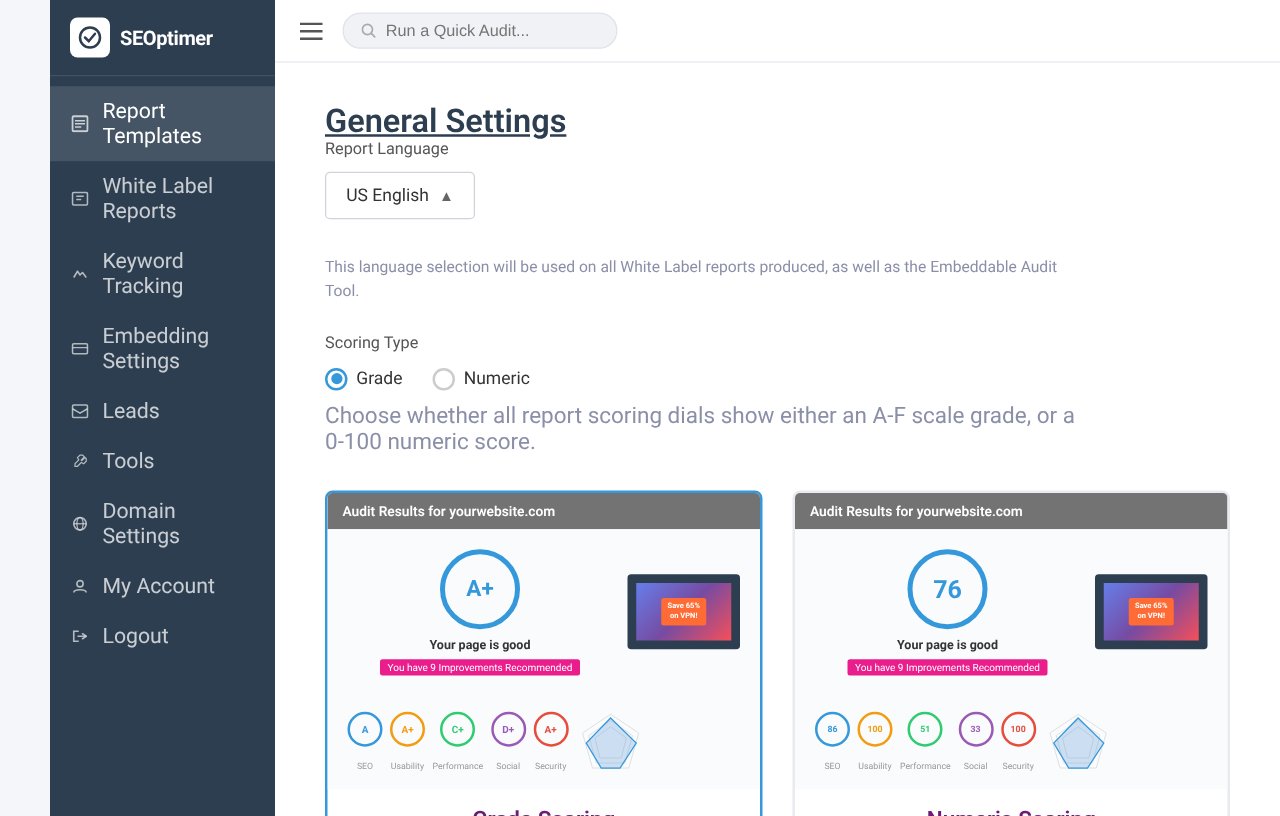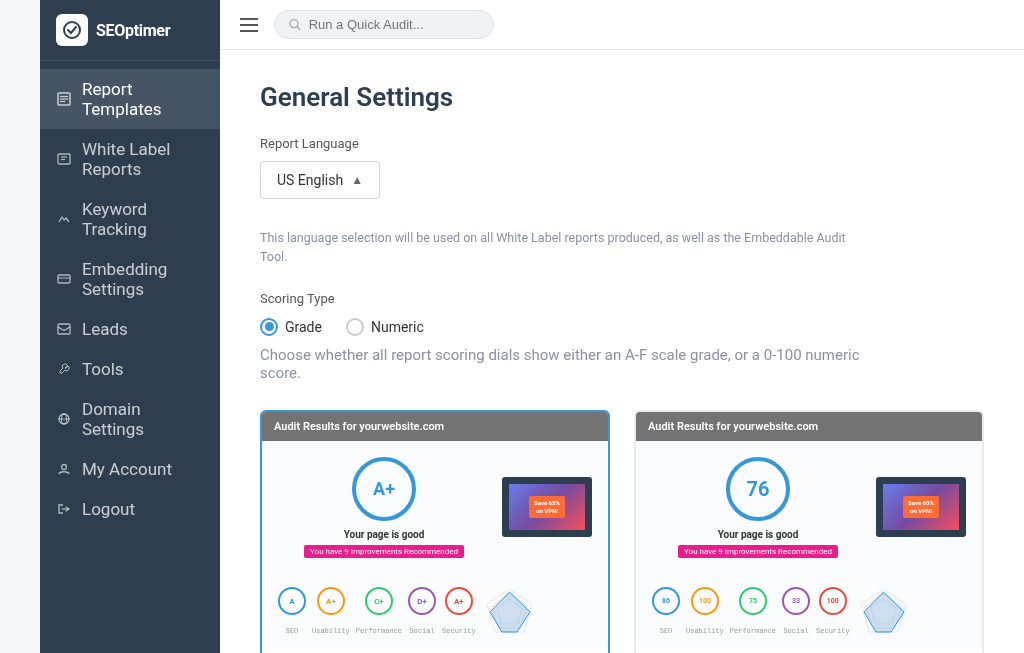--- a/index.html
+++ b/index.html
@@ -122,21 +122,21 @@
       flex: 1;
       overflow-y: auto;
       padding: 32px 40px;
       background: #fff;
     }
 
     .page-title {
       font-size: 26px;
       font-weight: 600;
       color: #2c3e50;
-      margin-bottom: 24px;
+      text-decoration: underline;
     }
 
     .section-label {
       font-size: 13px;
       color: #555;
       margin-bottom: 10px;
     }
 
     .language-select {
       display: inline-flex;
@@ -195,21 +195,21 @@
     }
     .radio-circle.selected::after {
       content: '';
       width: 9px;
       height: 9px;
       border-radius: 50%;
       background: #3498db;
     }
 
     .scoring-help {
-      font-size: 15px;
+      font-size: 18px;
       color: #8a8fa8;
       margin-bottom: 28px;
       max-width: 600px;
     }
 
     .preview-cards {
       display: flex;
       gap: 24px;
     }
 
@@ -323,21 +323,20 @@
       align-items: center;
       justify-content: center;
       font-size: 8px;
       font-weight: 700;
     }
     .sub-label {
       font-size: 7px;
       color: #999;
       text-align: left;
       margin-top: 12px;
-      font-family: Liberation Mono, monospace;
     }
     .sub-score-item {
       display: flex;
       flex-direction: column;
       align-items: center;
     }
 
     .radar-shape {
       width: 55px;
       height: 55px;
@@ -572,21 +571,21 @@
         <div class="sub-scores">
           <div class="sub-score-item">
             <div class="mini-circle" style="border-color:#3498db; color:#3498db; font-size:7px;">86</div>
             <div class="sub-label">SEO</div>
           </div>
           <div class="sub-score-item">
             <div class="mini-circle" style="border-color:#f39c12; color:#f39c12; font-size:7px;">100</div>
             <div class="sub-label">Usability</div>
           </div>
           <div class="sub-score-item">
-            <div class="mini-circle" style="border-color:#2ecc71; color:#2ecc71; font-size:7px;">75</div>
+            <div class="mini-circle" style="border-color:#2ecc71; color:#2ecc71; font-size:7px;">51</div>
             <div class="sub-label">Performance</div>
           </div>
           <div class="sub-score-item">
             <div class="mini-circle" style="border-color:#9b59b6; color:#9b59b6; font-size:7px;">33</div>
             <div class="sub-label">Social</div>
           </div>
           <div class="sub-score-item">
             <div class="mini-circle" style="border-color:#e74c3c; color:#e74c3c; font-size:7px;">100</div>
             <div class="sub-label">Security</div>
           </div>

